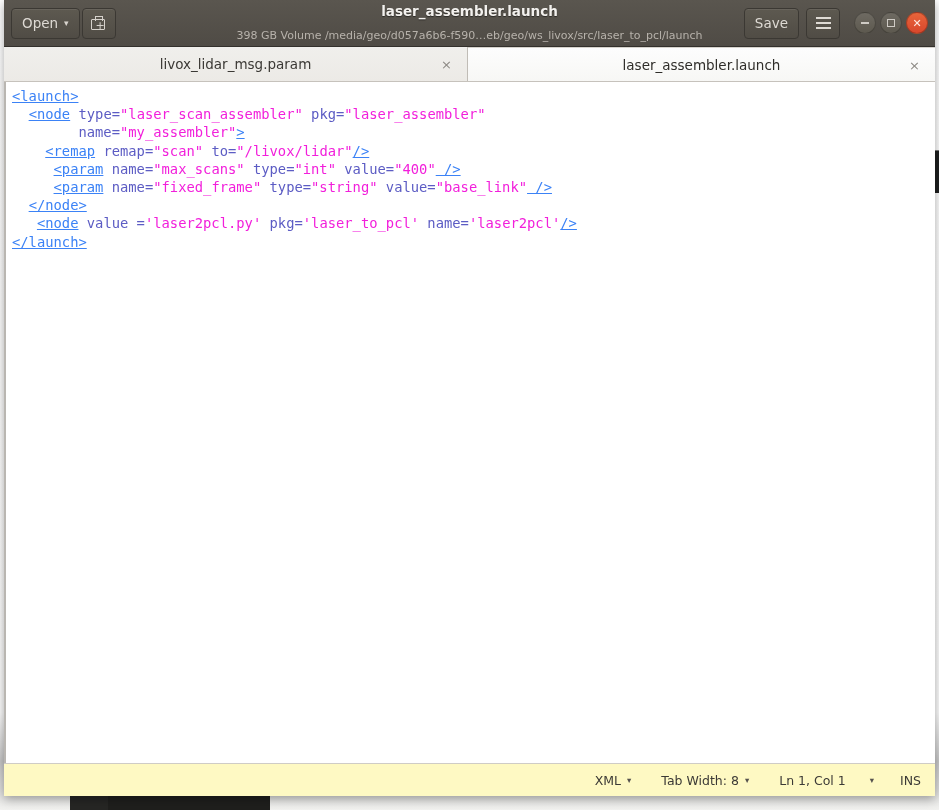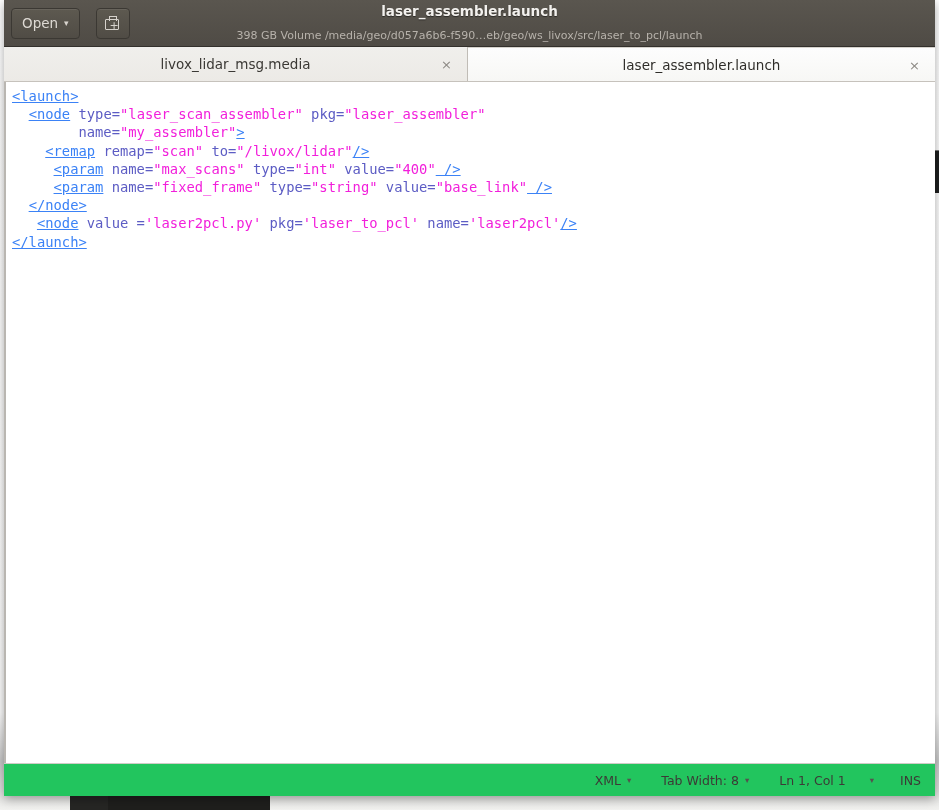--- a/index.html
+++ b/index.html
@@ -63,21 +63,21 @@
     position: relative;
     height: 47px;
     min-height: 47px;
     background: linear-gradient(to bottom, #5a564f 0%, #4f4b45 100%);
     border-bottom: 1px solid #33302c;
     display: flex;
     align-items: center;
     padding: 0 7px;
     box-sizing: border-box;
   }
-  .hb-left { display: flex; gap: 16px; z-index: 2; }
+  .hb-left { display: flex; gap: 2px; z-index: 2; }
   .hb-right { display: flex; align-items: center; gap: 7px; margin-left: auto; z-index: 2; }
 
   .hb-btn {
     background: linear-gradient(to bottom, #5d5950 0%, #504c45 100%);
     border: 1px solid #3b3833;
     border-radius: 4px;
     color: #dedad4;
     font-size: 13.5px;
     height: 31px;
     display: flex;
@@ -214,21 +214,21 @@
   }
   .t-tag   { color: #3b82f6; text-decoration: underline; }          
   .t-attr  { color: #5c5cc4; }          
   .t-val   { color: #f21fdb; }          
   .t-plain { color: #2b2b2b; }
 
   
   #statusbar {
     height: 33px;
     min-height: 33px;
-    background: #22c55e;
+    background: #fef9c3;
     border-top: 1px solid #cfccc6;
     display: flex;
     align-items: center;
     justify-content: flex-end;
     font-size: 12.5px;
     color: #3c3a36;
     padding-right: 14px;
     box-sizing: border-box;
   }
   .sb-item {
@@ -268,25 +268,46 @@
       </div>
       <div class="hb-btn hb-icon-btn">
         <span class="saveas-glyph">
           <span class="cap"></span>
           <span class="body"></span>
           <span class="plus">+</span>
         </span>
       </div>
     </div>
 
+    <div class="hb-right">
+      <div class="hb-btn">
+        <span>Save</span>
+      </div>
+      <div class="hb-btn hb-icon-btn">
+        <span class="menu-glyph">
+            <i></i>
+            <i></i>
+            <i></i>
+          </span>
+      </div>
+      <div class="wincontrols">
+        <span class="wc min">
+            <span class="bar"></span>
+          </span>
+        <span class="wc max">
+            <span class="sq"></span>
+          </span>
+        <span class="wc close">✕</span>
+      </div>
+    </div>
   </div>
 
   <div id="tabbar">
     <div class="tab inactive">
-      <span class="tab-label">livox_lidar_msg.media</span>
+      <span class="tab-label">livox_lidar_msg.param</span>
       <span class="tab-close">×</span>
     </div>
     <div class="tab active">
       <span class="tab-label">laser_assembler.launch</span>
       <span class="tab-close">×</span>
     </div>
   </div>
 
   <div id="editor">
     <pre id="code"><span class="t-tag">&lt;launch&gt;</span>

